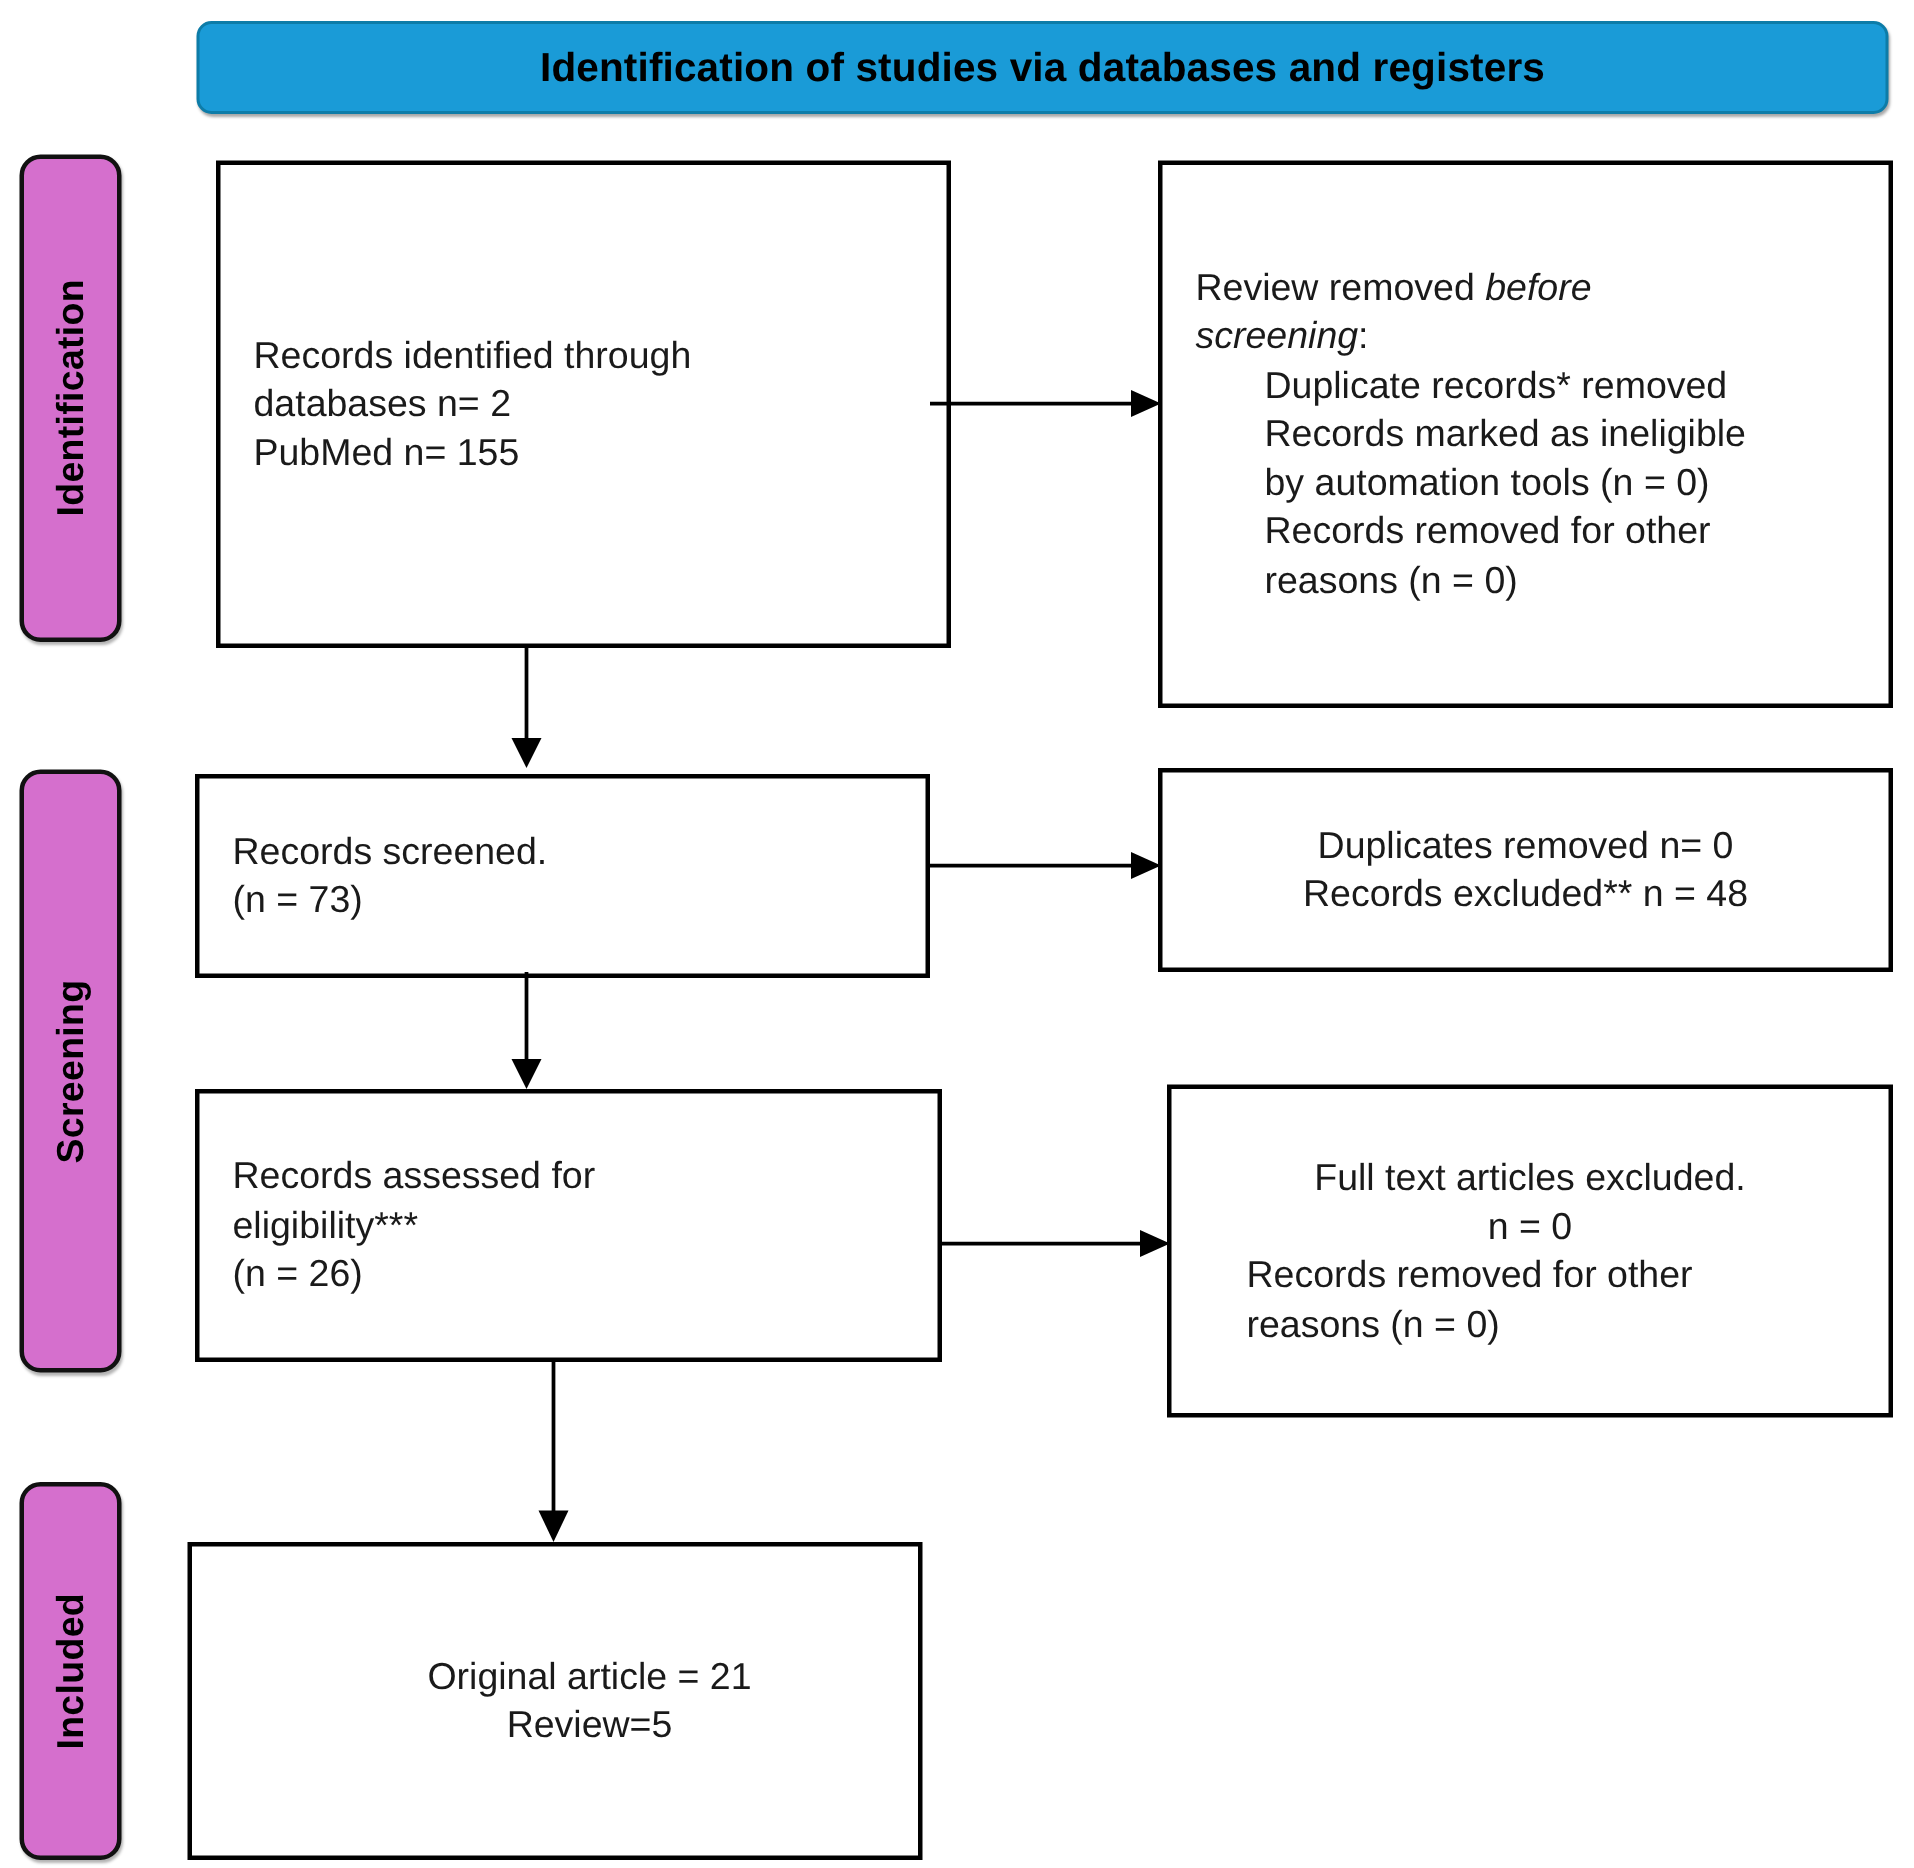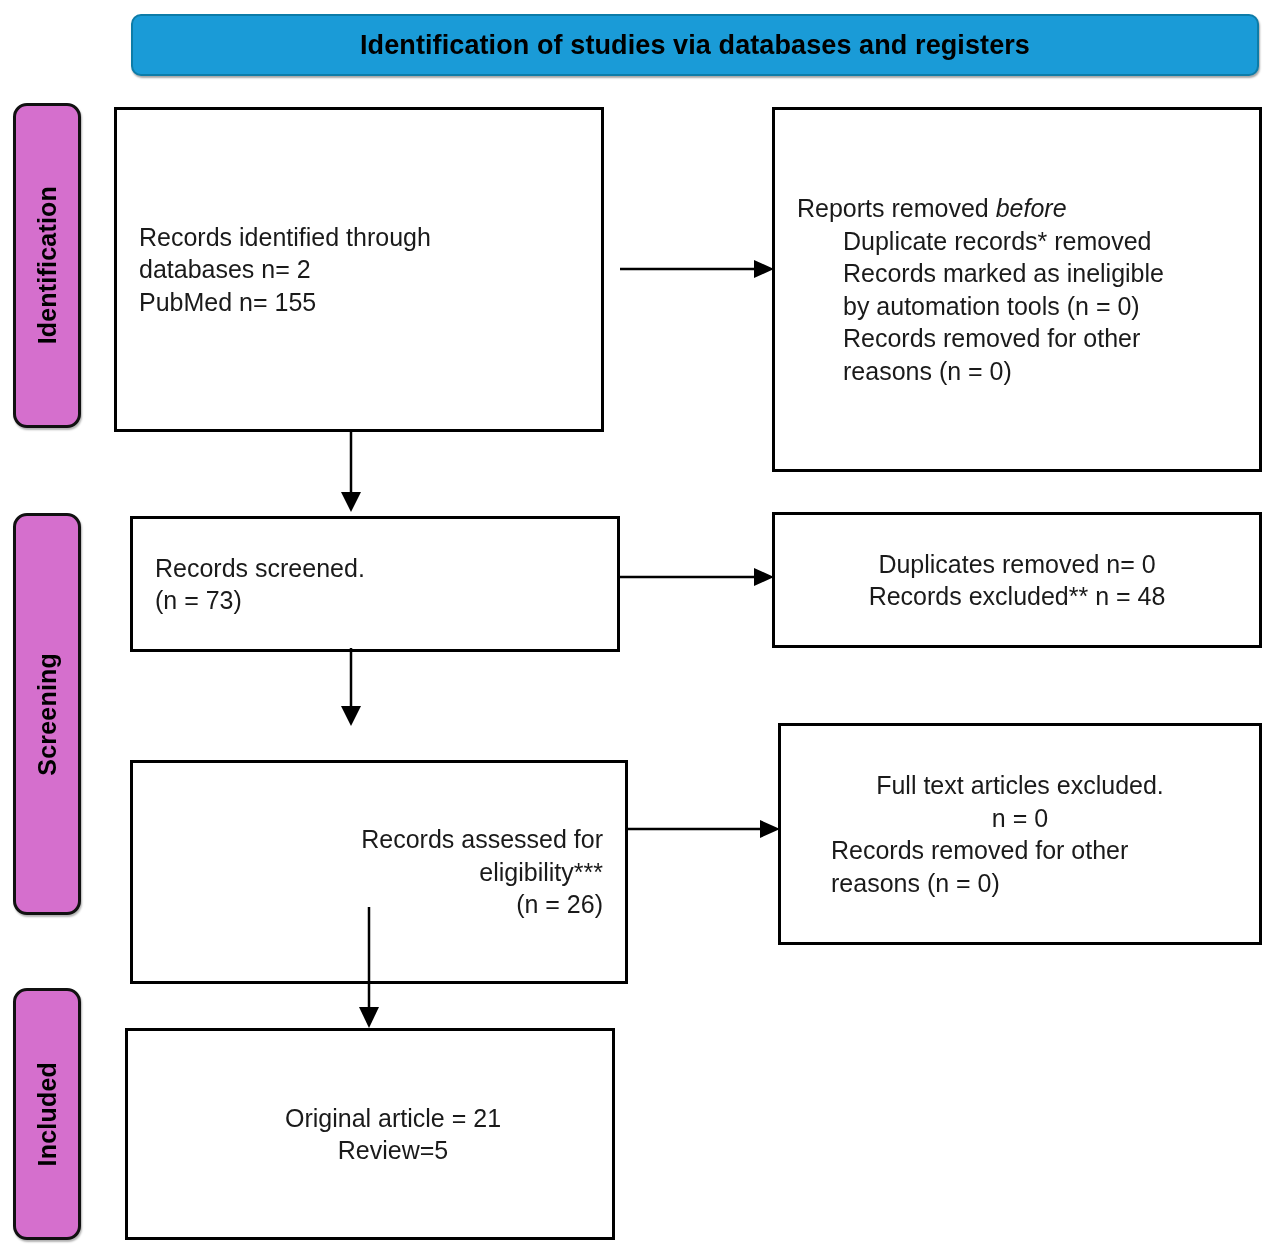--- a/index.html
+++ b/index.html
@@ -84,25 +84,25 @@
   .flow-box .line {
     font-size: 25px;
     line-height: 1.30;
     color: #1a1a1a;
     white-space: nowrap;
   }
   .flow-box .line.indent { padding-left: 46px; }
   .flow-box.centered .line { text-align: center; }
   .flow-box .line .ital { font-style: italic; }
 
-  #box-identified       { left: 114px;  top: 107px;  width: 490px; height: 325px; }
+  #box-identified       { left: 144px;  top: 107px;  width: 490px; height: 325px; }
   #box-removed-before   { left: 772px;  top: 107px;  width: 490px; height: 365px; }
   #box-screened         { left: 130px;  top: 516px;  width: 490px; height: 136px; }
   #box-duplicates       { left: 772px;  top: 512px;  width: 490px; height: 136px; }
-  #box-assessed         { left: 130px;  top: 760px;  width: 498px; height: 224px; align-items: flex-end; }
+  #box-assessed         { left: 130px;  top: 726px;  width: 498px; height: 182px; }
   #box-fulltext-excl    { left: 778px;  top: 723px;  width: 484px; height: 222px; }
   #box-included-reports { left: 125px;  top: 1028px; width: 490px; height: 212px; }
 
   
   #box-fulltext-excl .line.c { text-align: center; }
   #box-fulltext-excl .line.l { text-align: left; padding-left: 28px; }
   #box-included-reports .line.first { text-align: left; padding-left: 6px; }
   #box-included-reports .line.c { text-align: center; padding-left: 46px; }
 
   
@@ -135,21 +135,22 @@
     <span class="stage-text">Included</span>
   </div>
 
   <div class="flow-box" id="box-identified">
     <div class="line">Records identified through</div>
     <div class="line">databases n= 2</div>
     <div class="line">PubMed n= 155</div>
   </div>
 
   <div class="flow-box" id="box-removed-before">
-    <div class="line"><span>Reports removed </span><span class="ital">before</span></div>
+    <div class="line"><span>Review removed </span><span class="ital">before</span></div>
+    <div class="line"><span class="ital">screening</span><span>:</span></div>
     <div class="line indent">Duplicate records* removed</div>
     <div class="line indent">Records marked as ineligible</div>
     <div class="line indent">by automation tools (n = 0)</div>
     <div class="line indent">Records removed for other</div>
     <div class="line indent">reasons (n = 0)</div>
   </div>
 
   <div class="flow-box" id="box-screened">
     <div class="line">Records screened.</div>
     <div class="line">(n = 73)</div>

